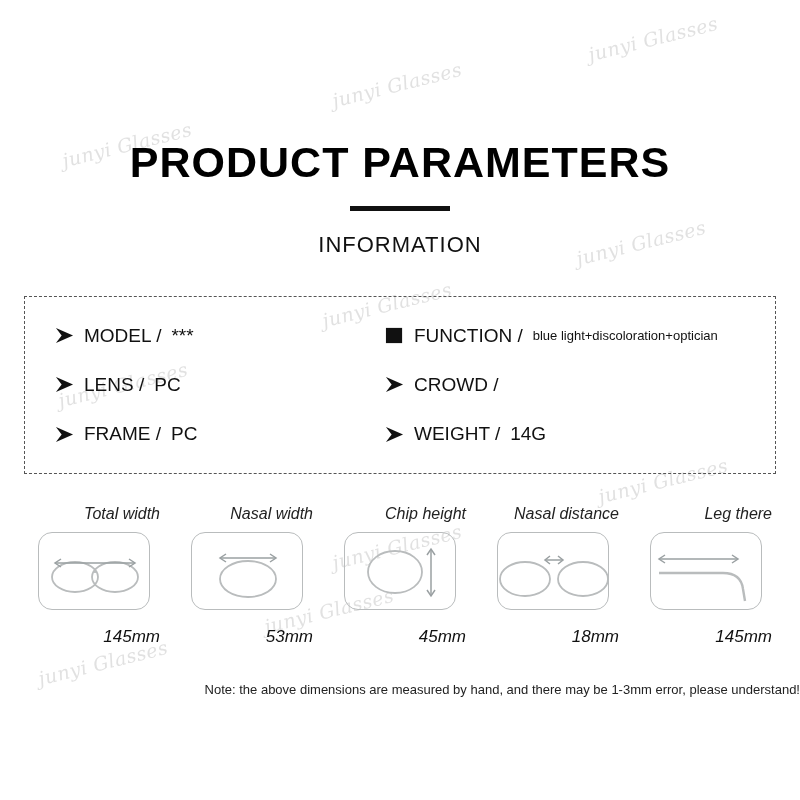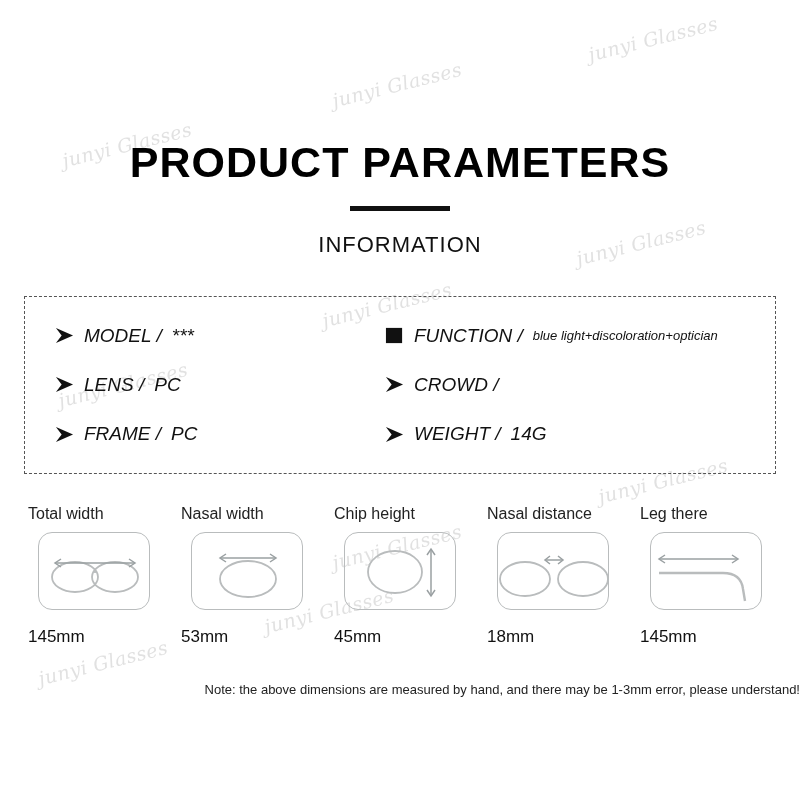--- a/index.html
+++ b/index.html
@@ -69,21 +69,20 @@
     width: 752px; height: 178px;
     border: 1px dashed #555;
     z-index: 10;
   }
   .spec-grid {
     position: absolute; inset: 0;
     display: grid;
     grid-template-columns: 330px 1fr;
     grid-template-rows: 1fr 1fr 1fr;
     padding: 14px 0 14px 30px;
-    font-style: italic;
   }
   .spec-item {
     display: flex;
     align-items: center;
     gap: 10px;
   }
   .bullet {
     width: 19px; height: 19px;
     flex: 0 0 auto;
     display: block;
@@ -106,21 +105,22 @@
   .dims {
     position: absolute;
     left: 28px; top: 505px;
     width: 744px;
     display: flex;
     justify-content: space-between;
     z-index: 10;
   }
   .dim {
     width: 132px;
-    text-align: left;
+    text-align: right;
+    font-style: italic;
   }
   .dim-label {
     font-size: 16px;
     color: #222;
     margin-bottom: 9px;
     white-space: nowrap;
   }
   .dim-box {
     width: 112px; height: 78px;
     margin: 0 auto;

